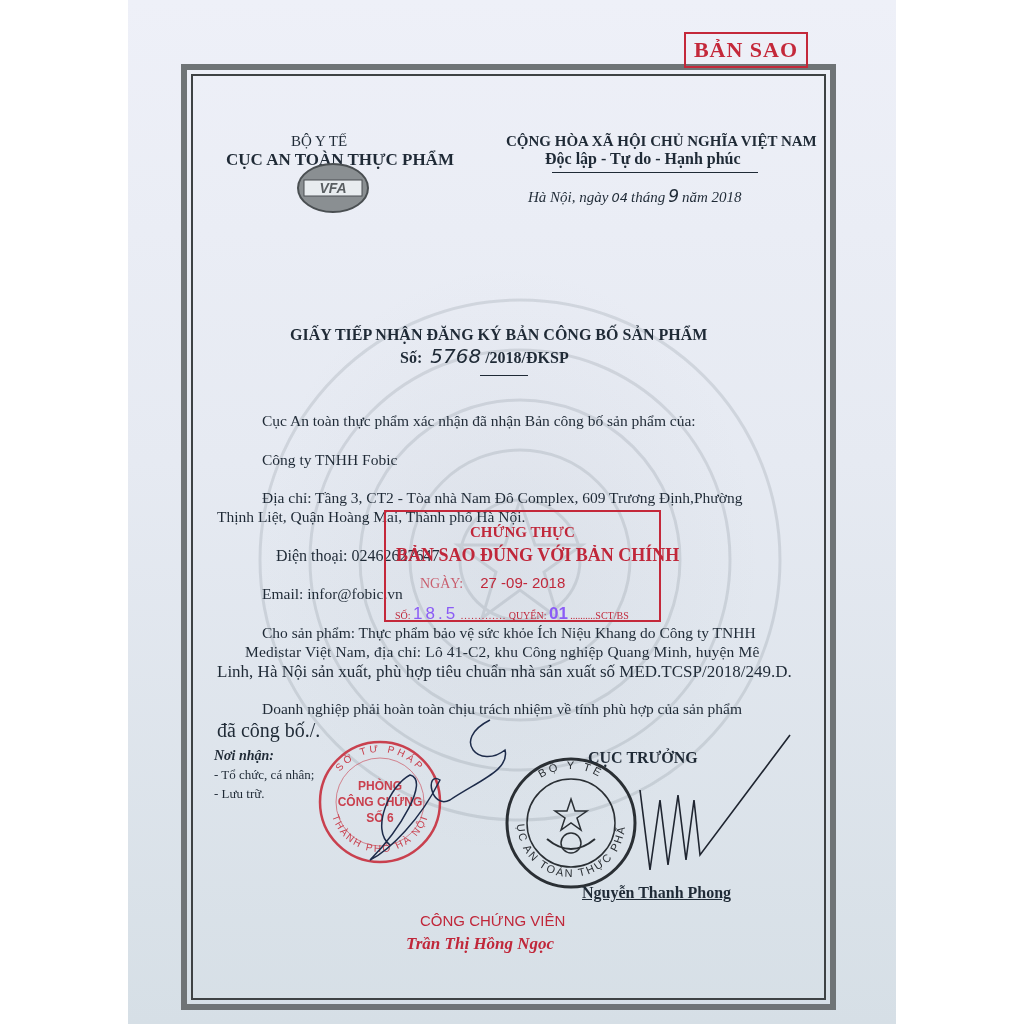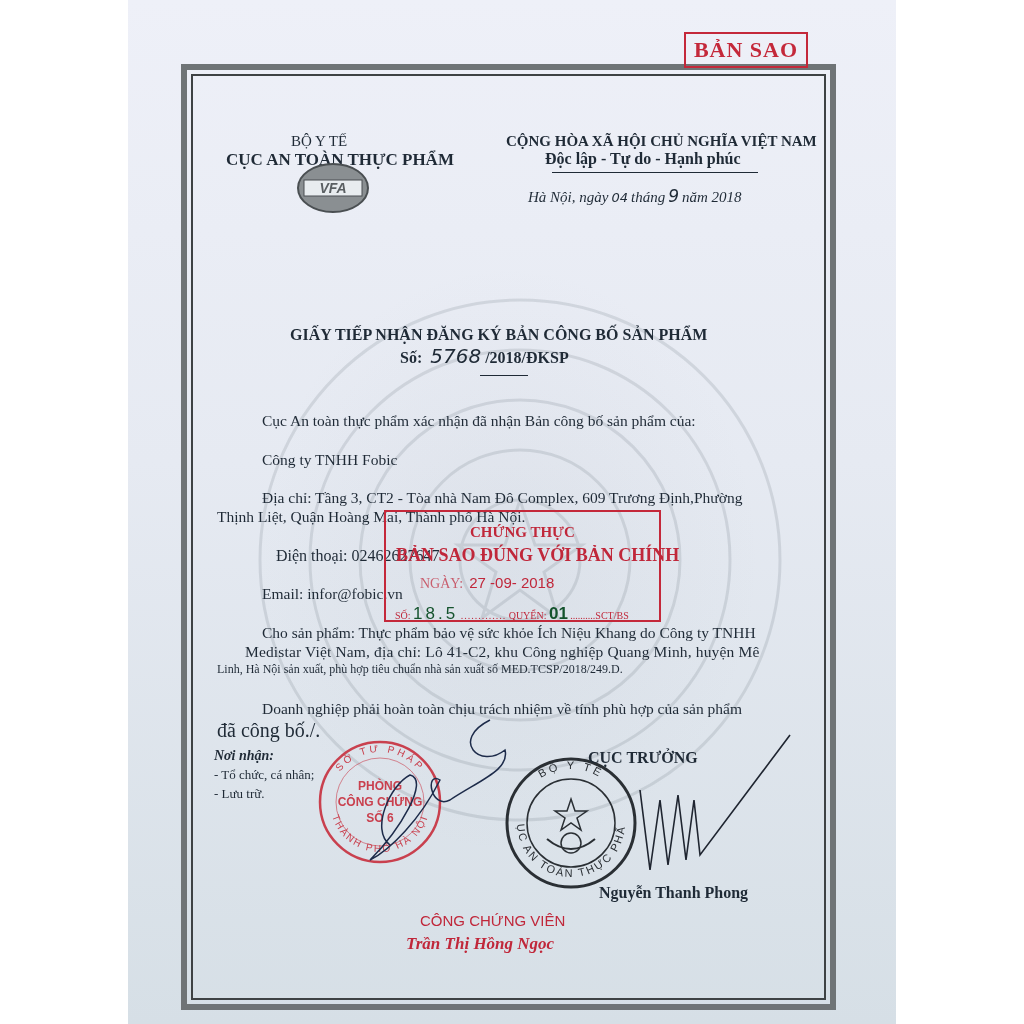--- a/index.html
+++ b/index.html
@@ -9,21 +9,21 @@
   .paper::after { content:""; position:absolute; left:0; right:0; top:0; bottom:0;
     background: radial-gradient(ellipse 360px 420px at 380px 560px, rgba(150,160,170,0.10), rgba(0,0,0,0) 70%);
     pointer-events:none; }
   .frame-outer { position:absolute; left:181px; top:64px; width:655px; height:946px;
     border:6px solid #6f7476; box-sizing:border-box; }
   .frame-inner { position:absolute; left:191px; top:74px; width:635px; height:926px;
     border:2px solid #3e4244; box-sizing:border-box; }
   .watermark { position:absolute; left:240px; top:140px; width:560px; height:720px; opacity:0.16; }
   .t { position:absolute; color:#1f2a36; white-space:nowrap; }
   .red { color:#c0273a; }
-  .blue { color:#14532d; }
+  .blue { color:#8b5cf6; }
   .stamp-copy { position:absolute; left:684px; top:32px; width:124px; height:36px; border:2px solid #c4283a;
     box-sizing:border-box; display:flex; align-items:center; justify-content:center;
     font-weight:bold; font-size:22px; color:#c4283a; letter-spacing:1px; }
   .stamp-cert { position:absolute; left:384px; top:510px; width:277px; height:112px; border:2px solid #c4283a;
     box-sizing:border-box; }
   .sig { position:absolute; }
 </style>
 </head>
 <body>
 
@@ -70,30 +70,30 @@
 <div style="position:absolute; left:480px; top:375px; width:48px; height:1px; background:#1f2a36;"></div>
 
 <div class="t" style="left:262px; top:412px; font-size:15.5px;">Cục An toàn thực phẩm xác nhận đã nhận Bản công bố sản phẩm của:</div>
 <div class="t" style="left:262px; top:451px; font-size:15.5px;">Công ty TNHH Fobic</div>
 <div class="t" style="left:262px; top:489px; font-size:15.5px;">Địa chỉ: Tầng 3, CT2 - Tòa nhà Nam Đô Complex, 609 Trương Định,Phường</div>
 <div class="t" style="left:217px; top:508px; font-size:15.5px;">Thịnh Liệt, Quận Hoàng Mai, Thành phố Hà Nội.</div>
 <div class="t" style="left:276px; top:547px; font-size:16px;">Điện thoại: 02462627647</div>
 <div class="t" style="left:262px; top:585px; font-size:15.5px;">Email: infor@fobic.vn</div>
 <div class="t" style="left:262px; top:624px; font-size:15.5px;">Cho sản phẩm: Thực phẩm bảo vệ sức khỏe Ích Niệu Khang do Công ty TNHH</div>
 <div class="t" style="left:217px; top:643px; font-size:15.5px; letter-spacing:0.15px;margin-left:28px;">Medistar Việt Nam, địa chỉ: Lô 41-C2, khu Công nghiệp Quang Minh, huyện Mê</div>
-<div class="t" style="left:217px; top:662px; font-size:12px;">Linh, Hà Nội sản xuất, phù hợp tiêu chuẩn nhà sản xuất số MED.TCSP/2018/249.D.</div>
+<div class="t" style="left:217px; top:662px; font-size:17px;">Linh, Hà Nội sản xuất, phù hợp tiêu chuẩn nhà sản xuất số MED.TCSP/2018/249.D.</div>
 <div class="t" style="left:262px; top:700px; font-size:15.5px;">Doanh nghiệp phải hoàn toàn chịu trách nhiệm về tính phù hợp của sản phẩm</div>
 <div class="t" style="left:217px; top:719px; font-size:20px;">đã công bố./.</div>
 
 <div class="stamp-cert"></div>
 <div class="t red" style="left:470px; top:524px; font-size:15px; font-weight:bold;">CHỨNG THỰC</div>
 <div class="t red" style="left:396px; top:545px; font-size:18px; font-weight:bold;">BẢN SAO ĐÚNG VỚI BẢN CHÍNH</div>
 <div class="t red" style="left:420px; top:574px; font-size:15px; font-family:'Liberation Sans',sans-serif;">
   <span style="font-family:'Liberation Serif',serif; font-size:14px; opacity:0.7;">NGÀY:</span>
-  <span style="margin-left:2px;">27 -09- 2018</span>
+  <span style="margin-left:13px;">27 -09- 2018</span>
 </div>
 <div class="t red" style="left:395px; top:604px; font-size:10px;">
   <span>SỐ:</span>
   <span class="blue" style="font-family:'Liberation Sans',sans-serif; font-size:17px; letter-spacing:3px;">18.5</span>
   <span style="letter-spacing:1px;">.............</span>
   <span>QUYỂN:</span>
   <span class="blue" style="font-family:'Liberation Sans',sans-serif; font-size:17px; font-weight:bold;">01</span>
   <span>..........</span><span>SCT/BS</span>
 </div>
 
@@ -131,16 +131,16 @@
   <path d="M68 44 L72 56 L84 56 L74 63 L78 75 L68 68 L58 75 L62 63 L52 56 L64 56 Z" fill="none" stroke="#2a2f34" stroke-width="1.5"></path>
   <path d="M44 84 Q68 104 92 84" fill="none" stroke="#2a2f34" stroke-width="2"></path>
   <circle cx="68" cy="88" r="10" fill="none" stroke="#2a2f34" stroke-width="1.5"></circle>
 </svg>
 
 <svg class="sig" style="left:620px; top:730px;" width="180" height="150" viewBox="0 0 180 150">
   <path d="M20 60 L30 140 L40 70 L48 135 L58 65 L66 130 L74 70 L80 125 L170 5" fill="none" stroke="#1f2530" stroke-width="1.6"></path>
 </svg>
 
 <div class="t" style="left:588px; top:749px; font-size:16px; font-weight:bold;">CỤC TRƯỞNG</div>
-<div class="t" style="left:599px; top:884px; font-size:16px; font-weight:bold;">Nguyễn Thanh Phong</div>
+<div class="t" style="left:582px; top:884px; font-size:16px; font-weight:bold;text-decoration:underline;">Nguyễn Thanh Phong</div>
 
 <div class="t red" style="left:420px; top:912px; font-size:15px; font-family:'Liberation Sans',sans-serif;text-align:right;">CÔNG CHỨNG VIÊN</div>
 <div class="t red" style="left:406px; top:934px; font-size:17px; font-style:italic; font-weight:bold;">Trần Thị Hồng Ngọc</div>
 
 </body></html>

